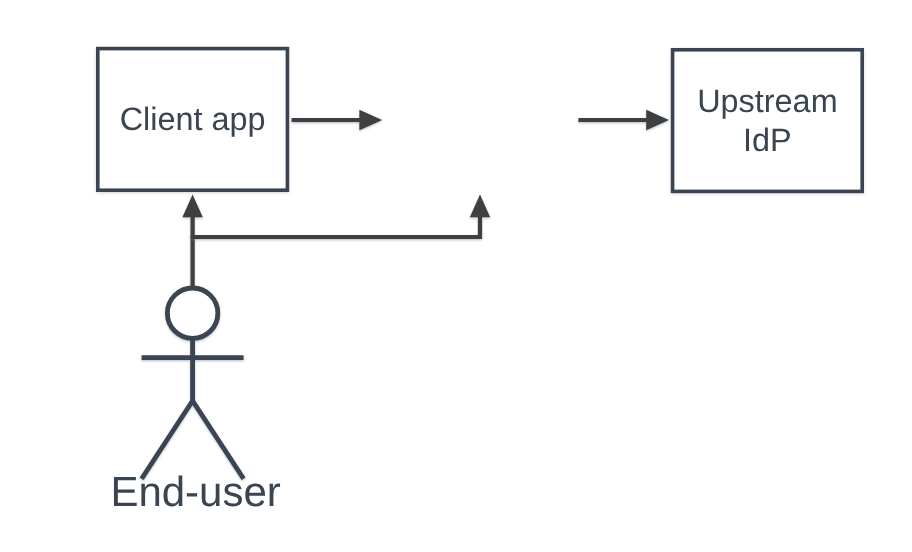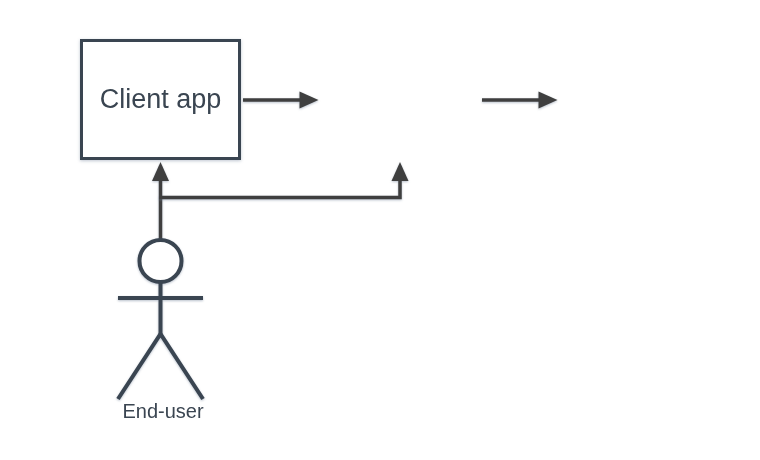--- a/index.html
+++ b/index.html
@@ -40,21 +40,21 @@
     width: 760px; height: 460px;
   }
   .edge, .actor-figure {
     filter: drop-shadow(0 1px 1px rgba(116, 131, 154, 0.5));
   }
   #actor-label {
     position: absolute;
     left: 163px;
     top: 397px;
     transform: translateX(-50%);
-    font-size: 20px;
+    font-size: 35px;
     line-height: 28px;
     color: #3a4551;
     white-space: nowrap;
   }
 </style>
 </head>
 <body>
 
 <div id="canvas">
 
@@ -86,16 +86,19 @@
       <line x1="118" y1="298" x2="203" y2="298" stroke-width="4" stroke="#3a4551"></line>
       <polyline points="118,399 160.5,334 203,399" fill="none" stroke-width="4" stroke="#3a4551"></polyline>
     </g>
   </svg>
 
   <div class="node" id="node-client-app">
     <span>Client app</span>
   </div>
 
 
+  <div class="node" id="node-upstream">
+    <span>Upstream IdP</span>
+  </div>
 
   <div id="actor-label">End-user</div>
 
 </div>
 
 </body></html>

